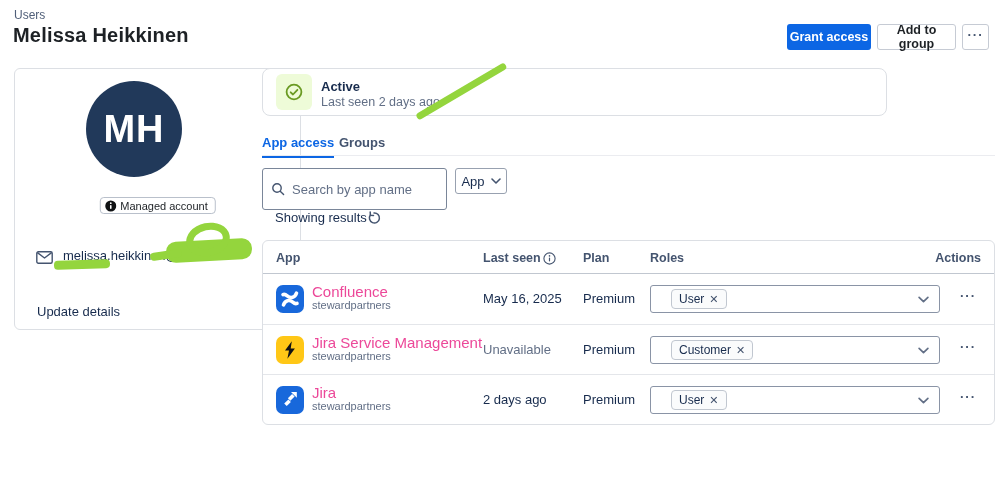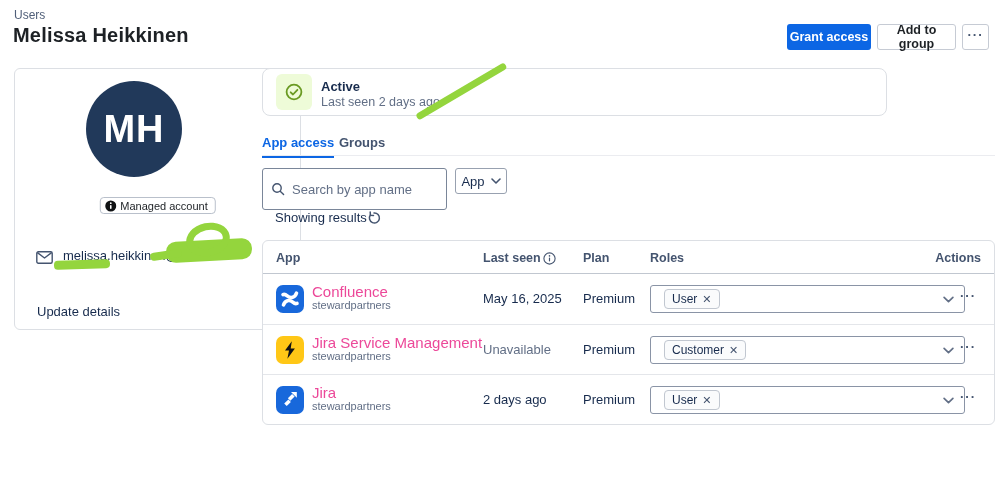--- a/index.html
+++ b/index.html
@@ -81,23 +81,23 @@
   .th-app { left:13px; } .th-last-seen { left:220px; display:flex; align-items:center; gap:2px; }
   .th-plan { left:320px; } .th-roles { left:387px;text-align:center; } .th-actions { right:13px; }
   .trow { position:absolute; left:0; width:100%; height:50px; }
   .row-1 { top:33px; } .row-2 { top:83px; border-top:1px solid #E4E6EA; } .row-3 { top:133px; border-top:1px solid #E4E6EA; height:50px; }
   .app-icon { position:absolute; left:13px; top:11px; width:28px; height:28px; }
   .app-name { position:absolute; left:49px; top:9px; font-size:15px; color:#ec4899; }
   .app-org  { position:absolute; left:49px; top:25px; font-size:11px; color:#626F86; }
   .cell-last-seen { position:absolute; left:220px; top:17px; font-size:13px; color:#172B4D; }
   .cell-last-seen.muted { color:#626F86; }
   .cell-plan { position:absolute; left:320px; top:17px; font-size:13px; color:#172B4D; }
-  .roles-select { position:absolute; left:387px; top:11px; width:315px; height:28px;
+  .roles-select { position:absolute; left:387px; top:11px; width:290px; height:28px;
                   border:1.5px solid #8A94A6; border-radius:3px; background:#fff; cursor:pointer;
-                  display:flex; align-items:center; padding:0 10px 0 13px;gap:40px; }
+                  display:flex; align-items:center; padding:0 10px 0 20px;gap:40px; }
   .role-chip { display:inline-flex; align-items:center; gap:5px; height:20px; padding:0 7px;
                border:1px solid #C1C7D0; border-radius:4px; background:#FAFBFC;
                font-size:12px; color:#172B4D; }
   .chip-x { font-size:11px; color:#44546F; cursor:pointer; }
   .select-chevron { margin-left:auto; display:flex; }
   .row-more { position:absolute; right:13px; top:13px; width:26px; height:22px; border:none; background:transparent;
               color:#44546F; font-size:13px; font-weight:bold; letter-spacing:1px; cursor:pointer; padding-bottom:6px; }
 </style>
 </head>
 <body>

